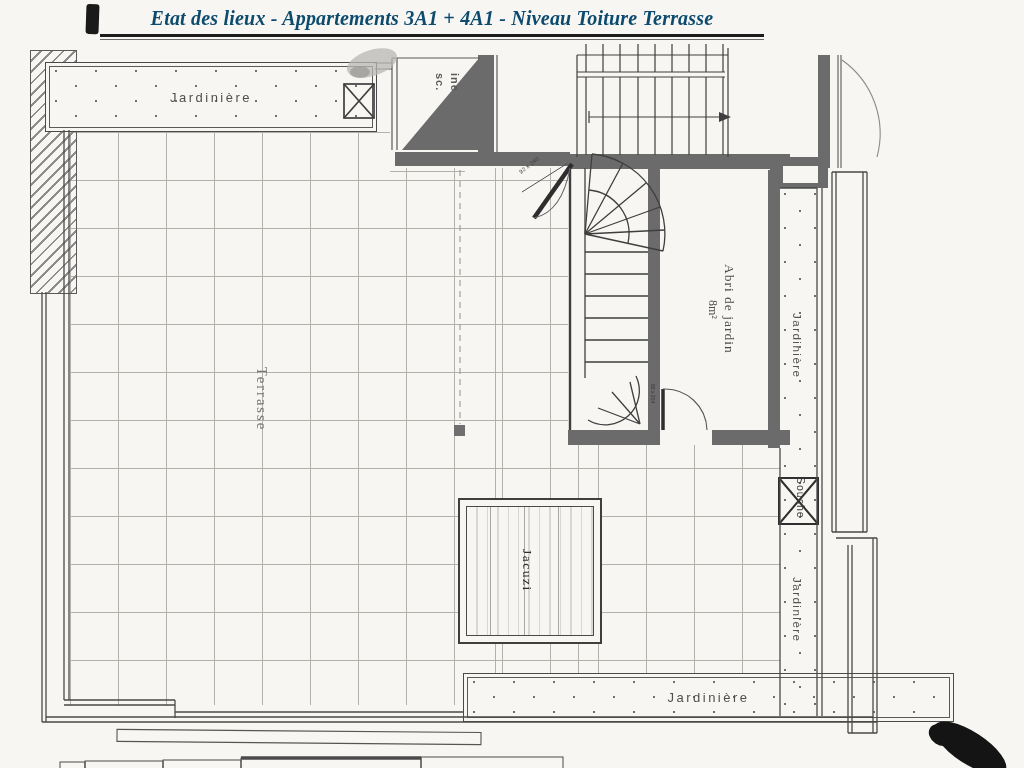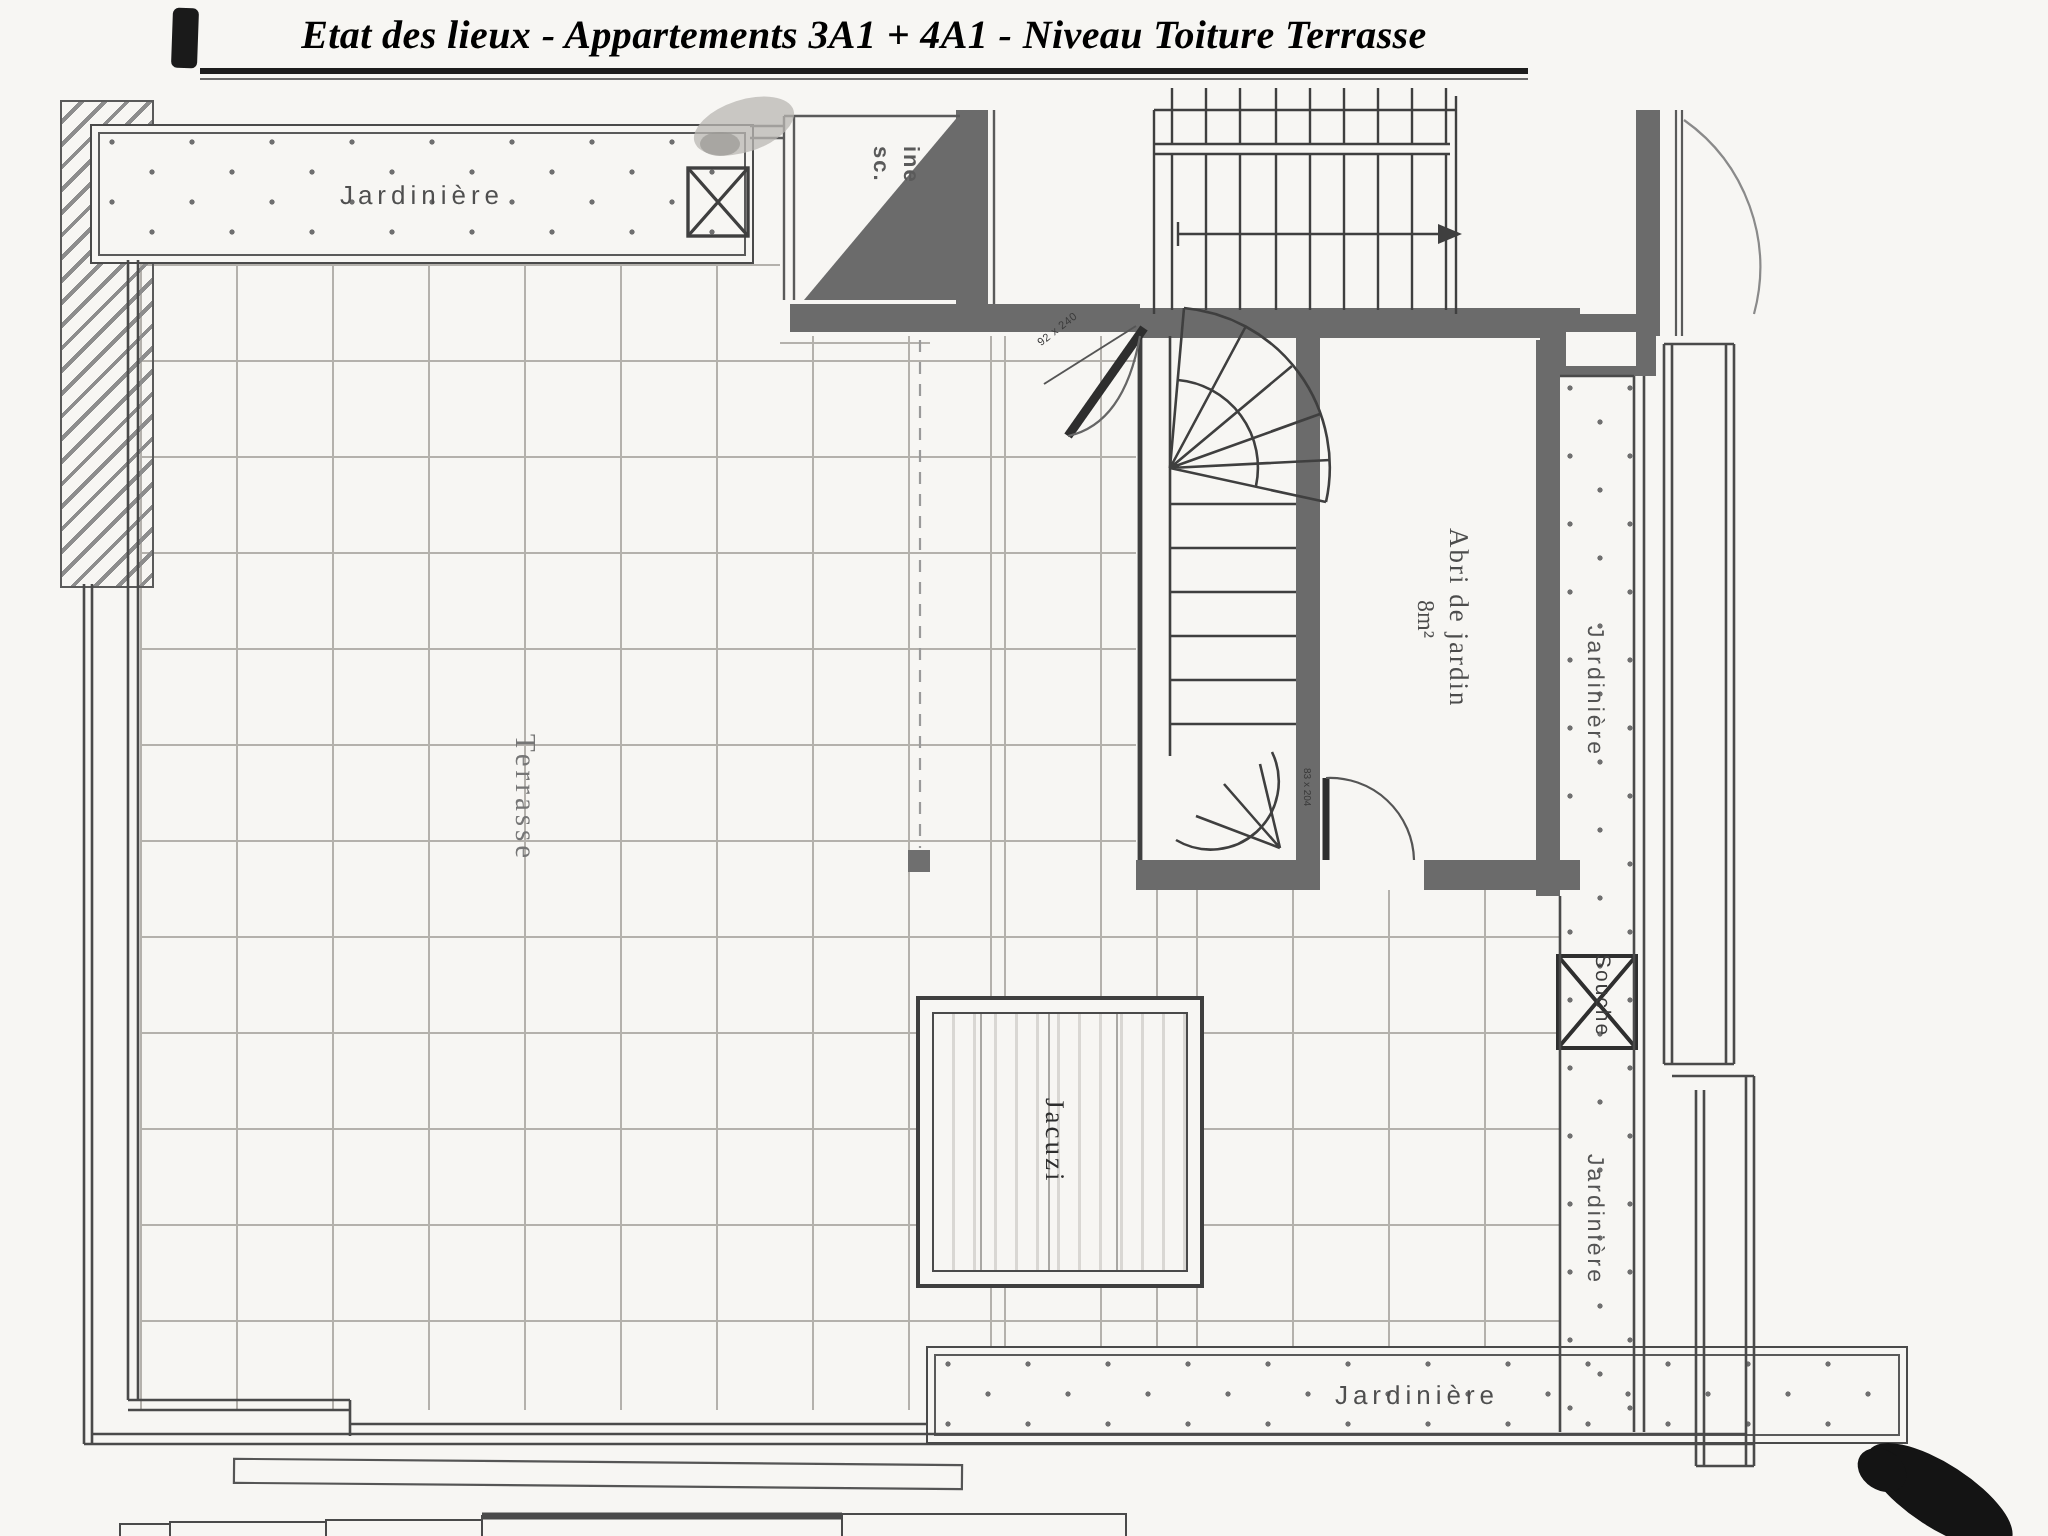--- a/index.html
+++ b/index.html
@@ -3,21 +3,21 @@
 <meta charset="utf-8">
 <style>
   html,body{margin:0;padding:0;background:#e8e8e8;}
   #canvas{position:relative;width:1024px;height:768px;background:#f7f6f3;overflow:hidden;
           font-family:"Liberation Sans",sans-serif;}
   .abs{position:absolute;}
 
   
   .title{left:98px;top:2px;width:668px;height:32px;display:flex;align-items:center;justify-content:center;
          font-family:"Liberation Serif",serif;font-weight:bold;font-style:italic;
-         font-size:20px;color:#000000;letter-spacing:.2px;white-space:nowrap;}
+         font-size:20px;color:#0c4a6e;letter-spacing:.2px;white-space:nowrap;}
   .title-rule1{left:100px;top:34px;width:664px;height:2.5px;background:#1d1d1d;}
   .title-rule2{left:100px;top:39px;width:664px;height:1px;background:#6a6a6a;}
 
   
   .grid{background-image:
       repeating-linear-gradient(90deg,#b4b1ac 0 1px,transparent 1px 48px),
       repeating-linear-gradient(180deg,#b4b1ac 0 1px,transparent 1px 48px);}
   .zoneA{left:70px;top:132px;width:320px;height:573px;background-position:0 0;}
   .zoneB{left:390px;top:168px;width:75px;height:537px;background-position:16px 12px;}
   .zoneB2{left:465px;top:168px;width:103px;height:505px;background-position:37px 12px;}

